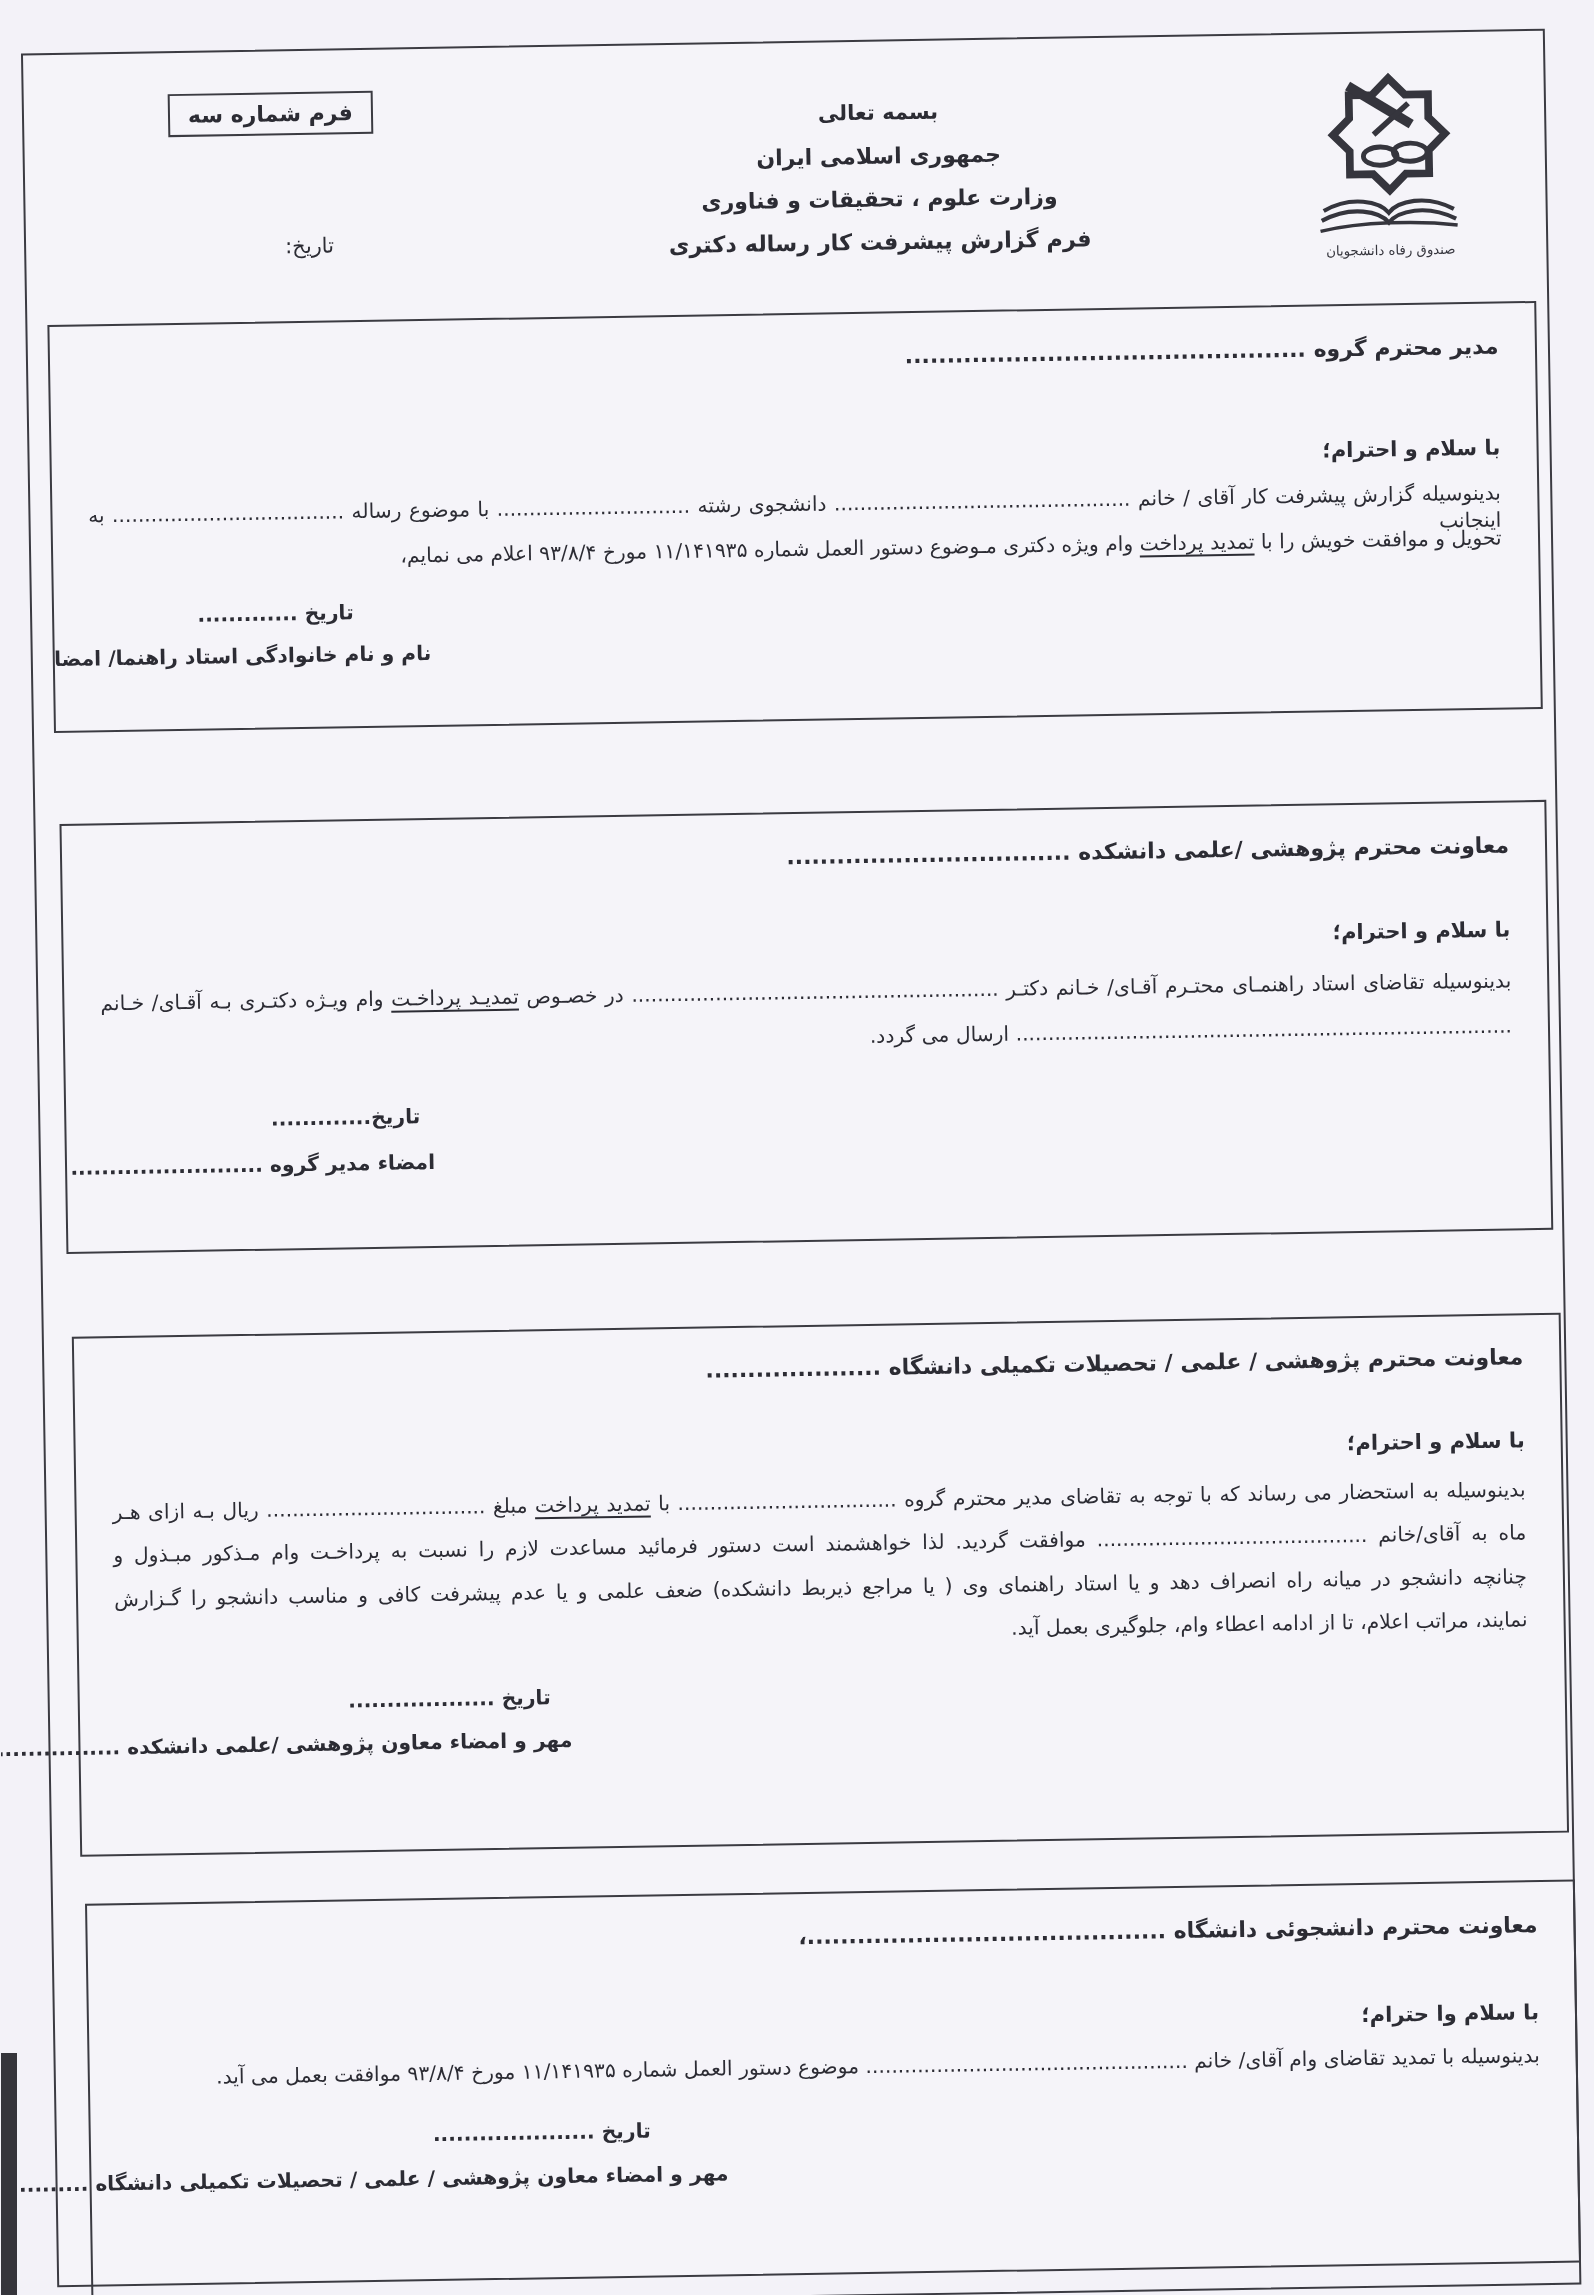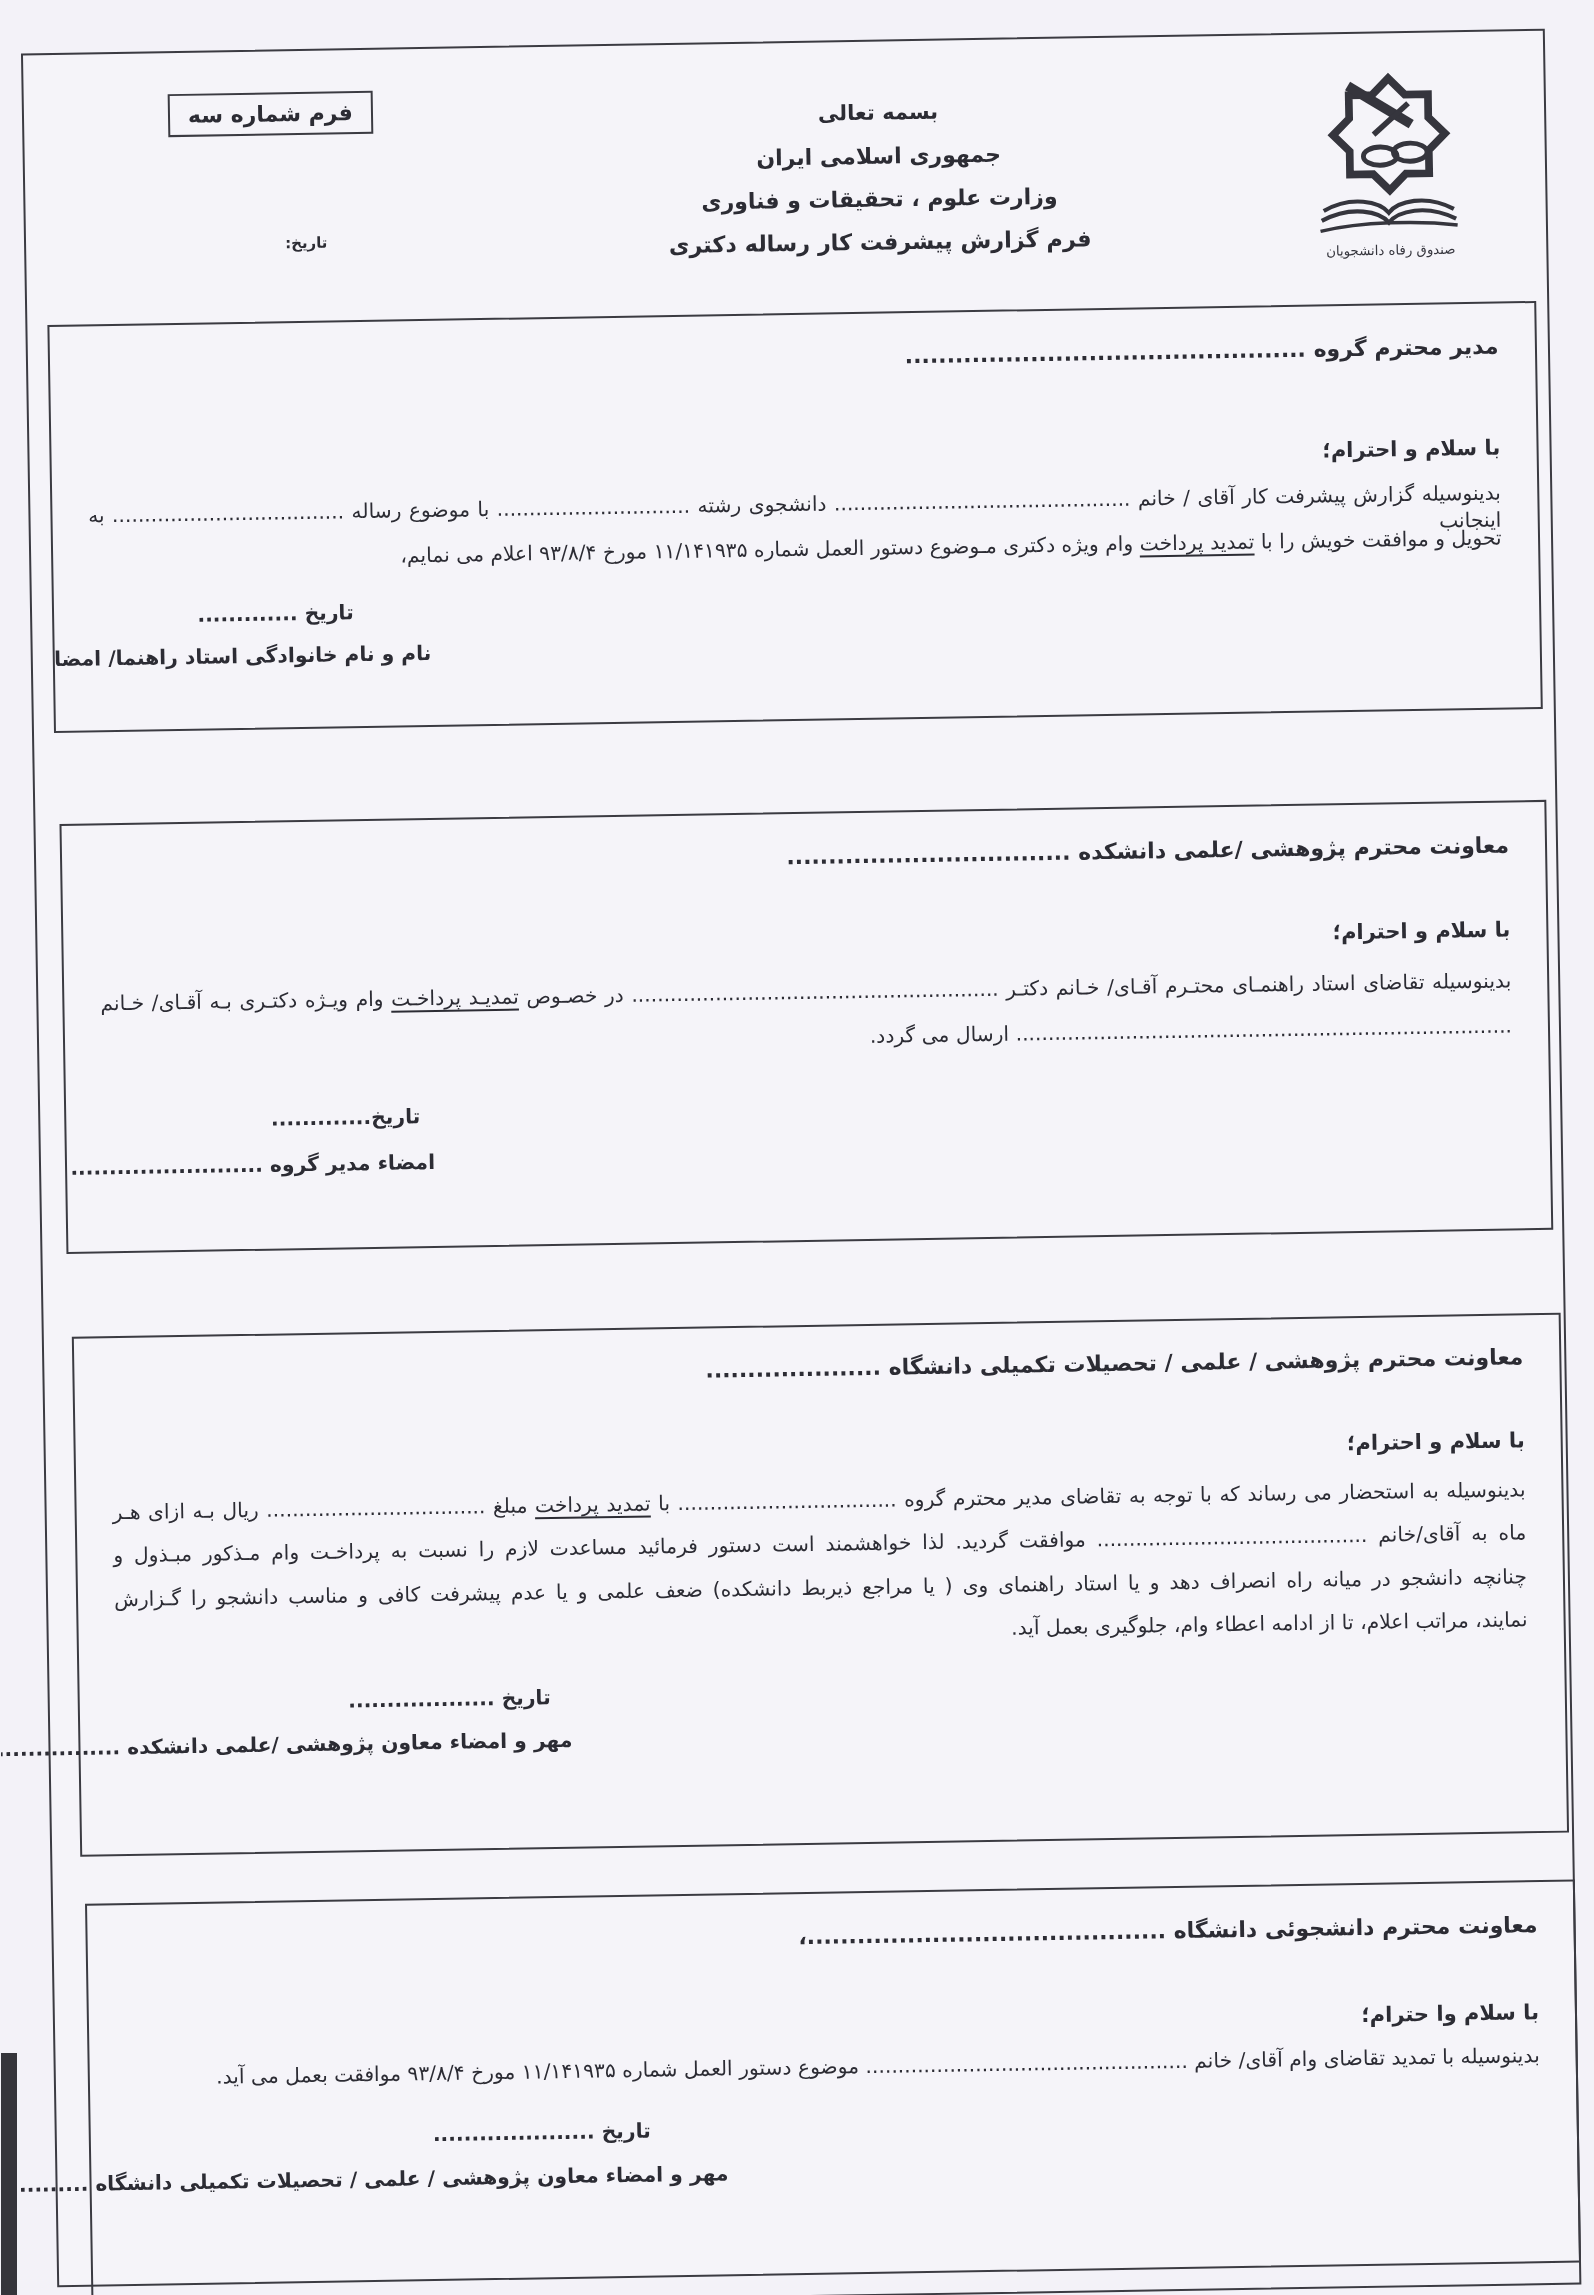--- a/index.html
+++ b/index.html
@@ -19,21 +19,21 @@
     background:#f5f4f9;
   }
   .abs{position:absolute;}
   
   #form-number{
     left:144px;top:41px;
     border:2.1px solid #3b3b42;
     padding:7px 18px;
     font-size:22px;font-weight:700;
   }
-  #top-date{left:259px;top:183px;font-size:15px;font-weight:700;}
+  #top-date{left:259px;top:183px;font-size:21px;font-weight:400;}
   
   #header-block{left:616px;top:50px;width:476px;text-align:center;font-weight:700;}
   #header-block .hl{line-height:43px;}
   .h30{font-size:21px;} .h31{font-size:22px;} .h32{font-size:22.4px;}
   
   #logo{left:1282px;top:31px;width:165px;height:210px;}
   
   .box{position:absolute;border:2.1px solid #3b3b42;background:transparent;}
   #box1{left:19.6px;top:270px;width:1485px;height:404px;}
   #box2{left:24px;top:769px;width:1483px;height:426px;}

